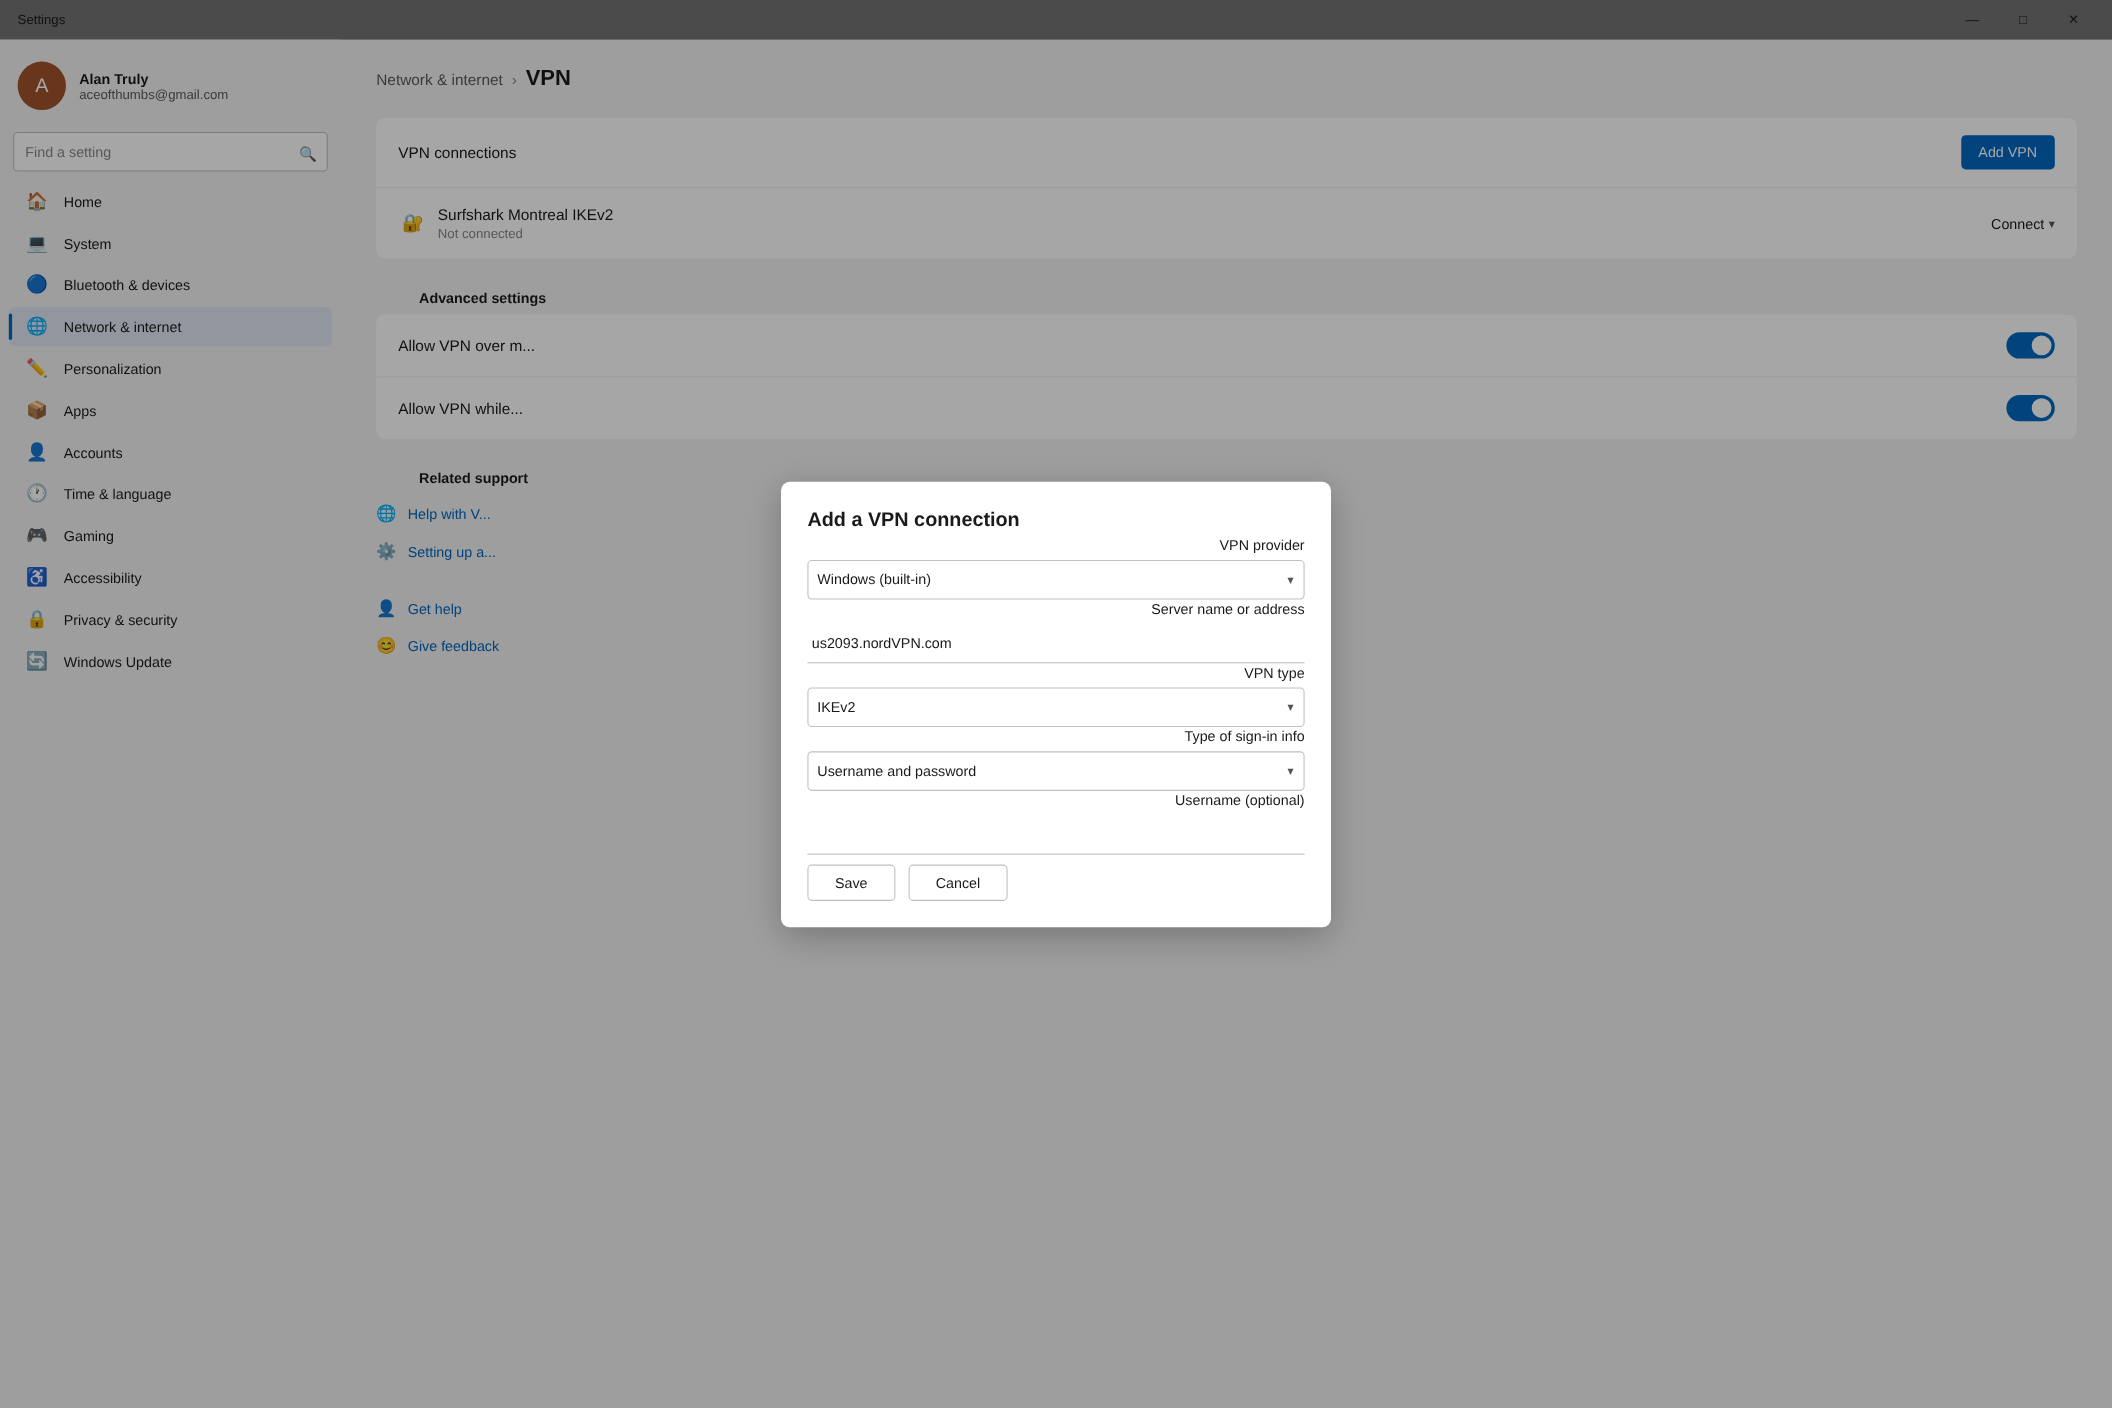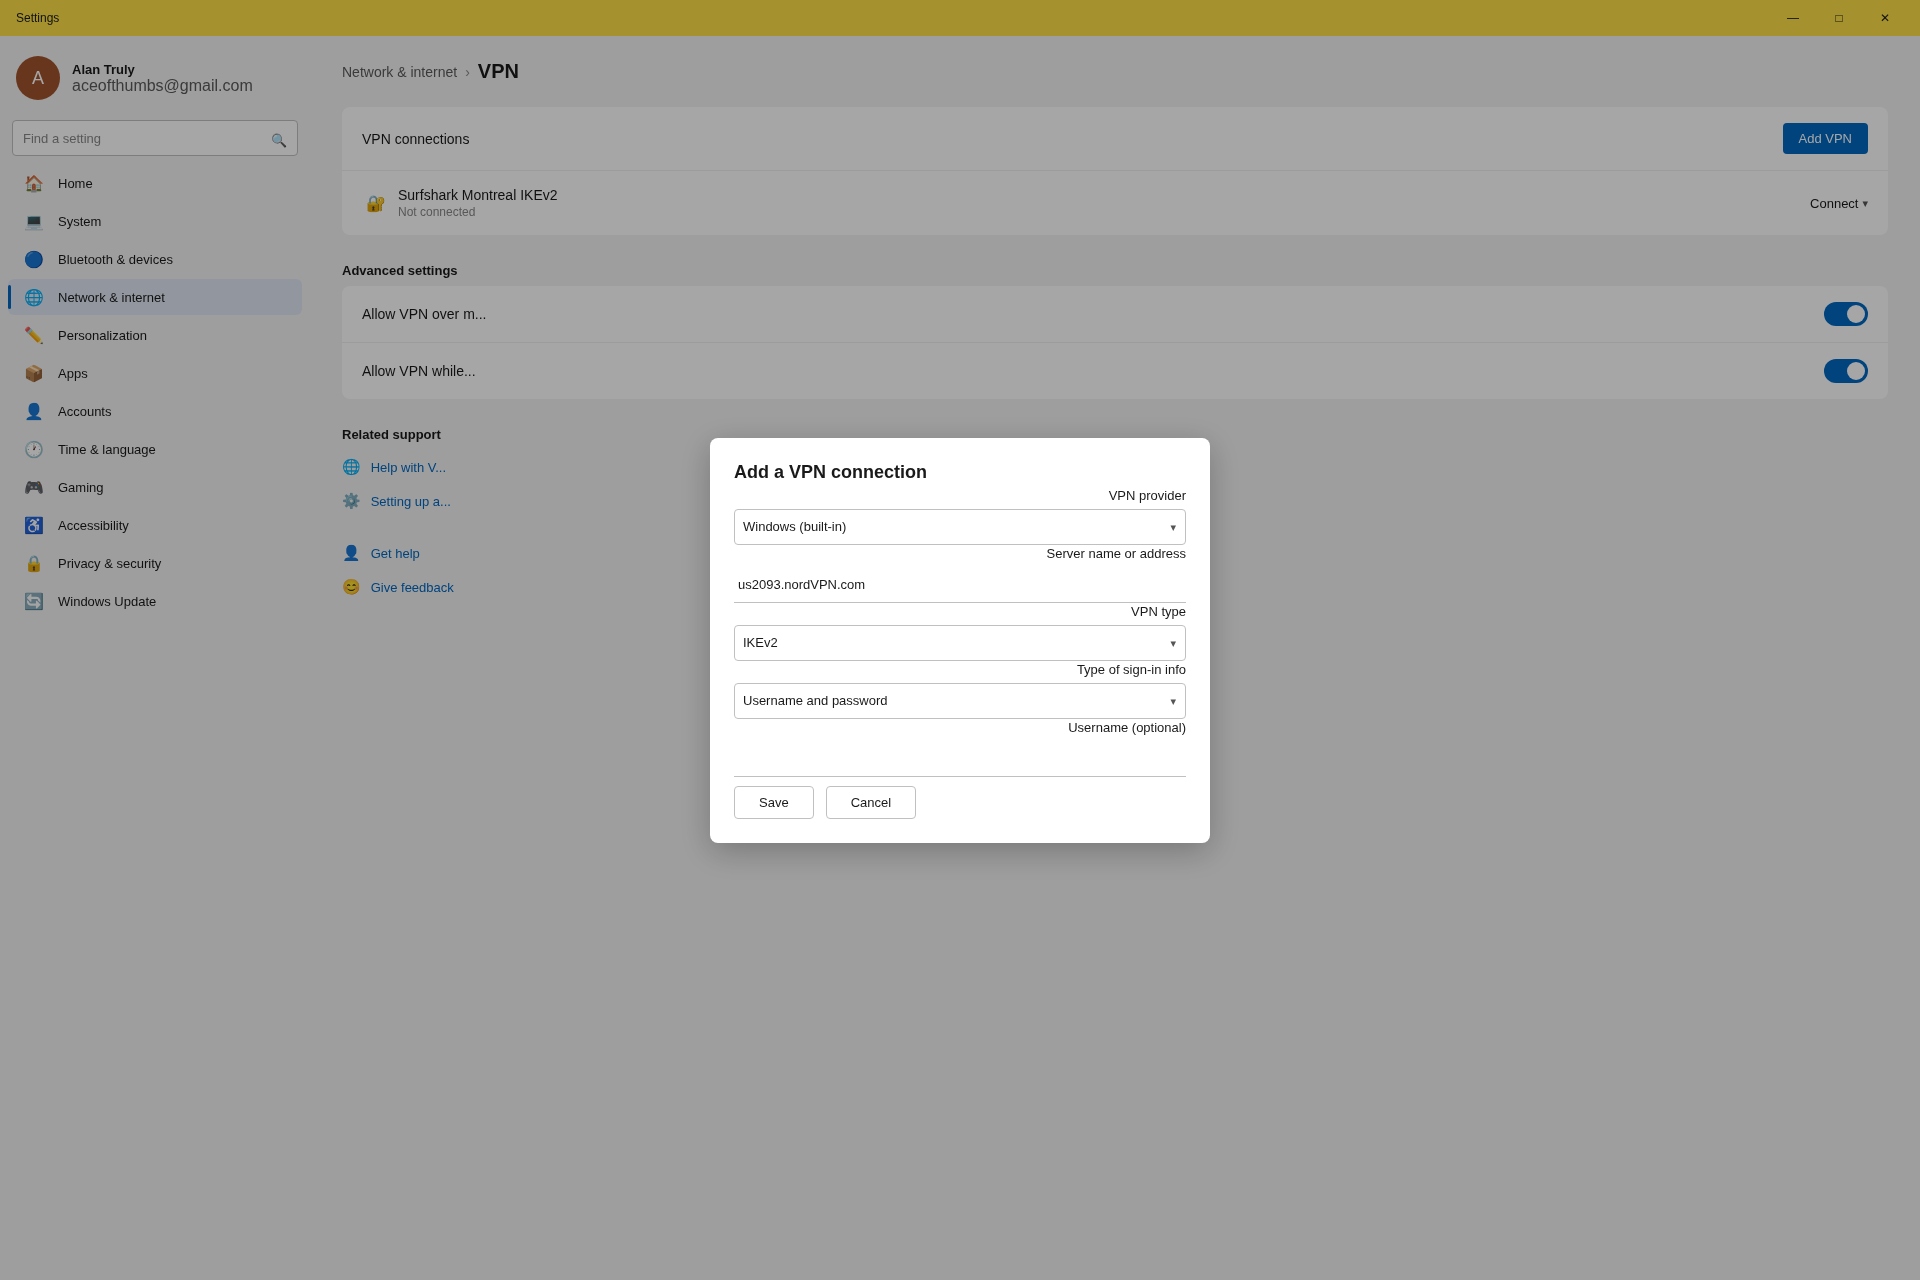--- a/index.html
+++ b/index.html
@@ -11,21 +11,21 @@
       overflow: hidden;
       display: flex;
       flex-direction: column;
     }
 
     
     .titlebar {
       display: flex;
       align-items: center;
       justify-content: space-between;
-      background: #fde047;
+      background: #737373;
       height: 36px;
       padding: 0 12px 0 16px;
       flex-shrink: 0;
     }
     .titlebar-title {
       font-size: 12px;
       color: #1a1a1a;
     }
     .titlebar-controls {
       display: flex;
@@ -77,21 +77,21 @@
       display: flex;
       align-items: center;
       justify-content: center;
       font-size: 18px;
       color: white;
       overflow: hidden;
       flex-shrink: 0;
     }
     .user-info { display: flex; flex-direction: column; }
     .user-name { font-size: 13px; font-weight: 600; color: #1a1a1a; }
-    .user-email { font-size: 16px; color: #5a5a5a; text-align: center; }
+    .user-email { font-size: 12px; color: #5a5a5a; text-align: center; }
 
     
     .search-container {
       padding: 4px 12px 8px 12px;
       position: relative;
     }
     .search-input {
       width: 100%;
       height: 36px;
       border-radius: 4px;
@@ -238,20 +238,21 @@
       margin-right: 8px;
     }
     .vpn-row-left { display: flex; align-items: center; }
 
     
     .section-heading {
       font-size: 13px;
       font-weight: 600;
       color: #1a1a1a;
       padding: 16px 0 8px 0;
+      margin-left: 39px;
     }
 
     
     .toggle {
       width: 44px;
       height: 24px;
       background: #0067c0;
       border-radius: 12px;
       position: relative;
       flex-shrink: 0;

